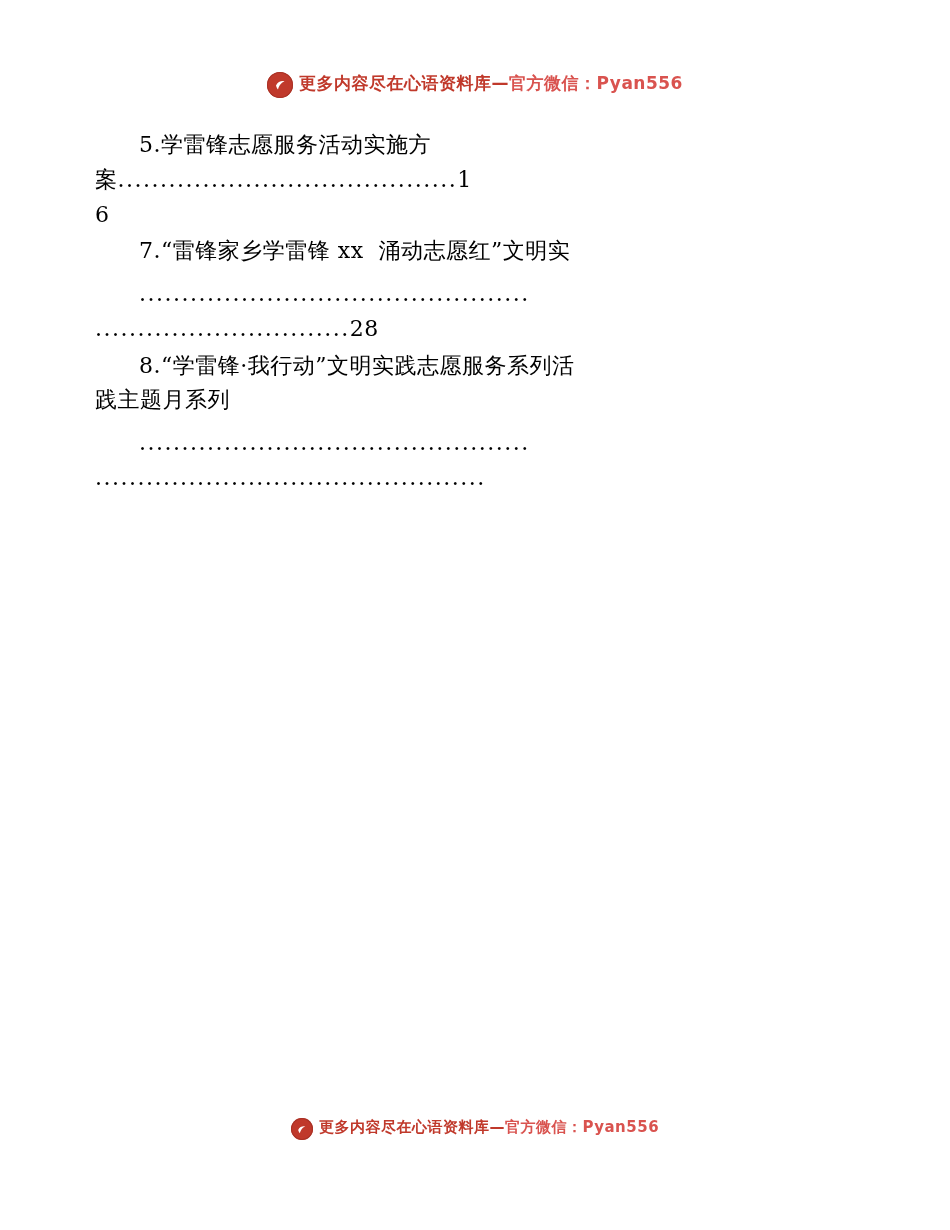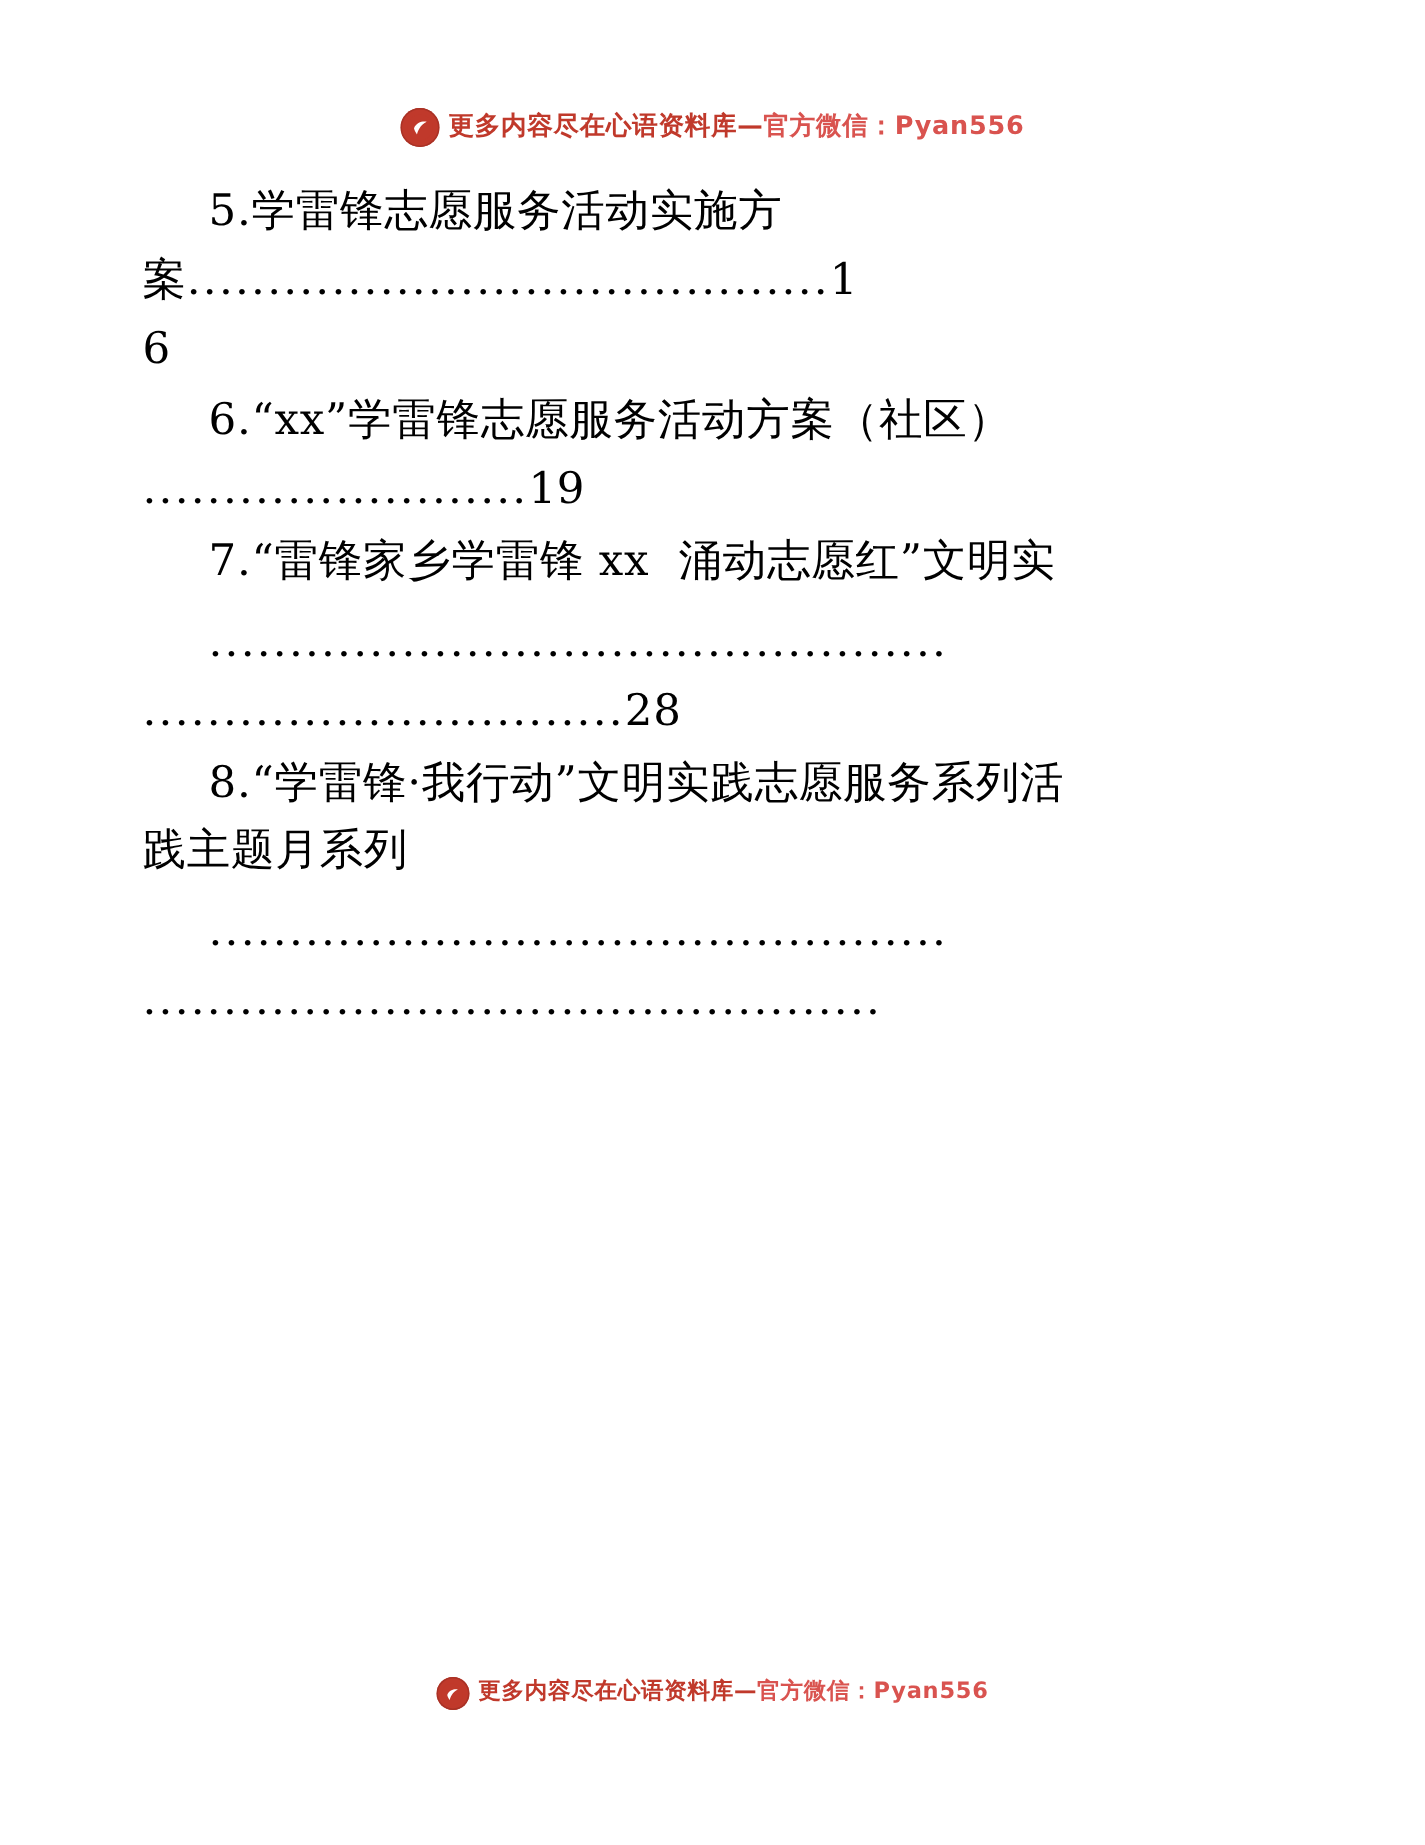--- a/index.html
+++ b/index.html
@@ -60,23 +60,23 @@
     color: #d9534f;
     font-weight: bold;
   }
   .banner-bottom .banner-badge { width: 22px; height: 22px; }
   .banner-bottom .banner-text { font-size: 15px; }
 
   
   .toc {
     position: absolute;
     left: 95px;
-    top: 118px;
+    top: 128px;
     width: 760px;
-    font-size: 29px;
+    font-size: 22px;
     line-height: 1.58;
     letter-spacing: 0.5px;
   }
 
   .entry { margin-bottom: 2px; }
 
   .line { white-space: pre-wrap; word-break: break-all; }
   .indent { text-indent: 44px; }
 
   .dots { letter-spacing: 1.5px; }
@@ -101,24 +101,20 @@
   </div>
 
   <div class="toc">
 
     <div class="entry">
       <div class="line indent"><span>5.</span><span>学雷锋志愿服务活动实施方</span></div>
       <div class="line"><span>案</span><span class="dots">........................................</span><span class="pg">1</span></div>
       <div class="line pg">6</div>
     </div>
 
-    <div class="entry">
-      <div class="line indent"><span>6.</span><span>“xx”学雷锋志愿服务活动方案（社区）</span></div>
-      <div class="line"><span class="dots">........................</span><span class="pg">19</span></div>
-    </div>
 
     <div class="entry">
       <div class="line indent"><span>7.</span><span>“雷锋家乡学雷锋 xx  涌动志愿红”文明实</span></div>
       <div class="gap-sm"></div>
       <div class="line indent dots">..............................................</div>
       <div class="line"><span class="dots">..............................</span><span class="pg">28</span></div>
     </div>
 
     <div class="entry">
       <div class="line indent"><span>8.</span><span>“学雷锋·我行动”文明实践志愿服务系列活</span></div>

